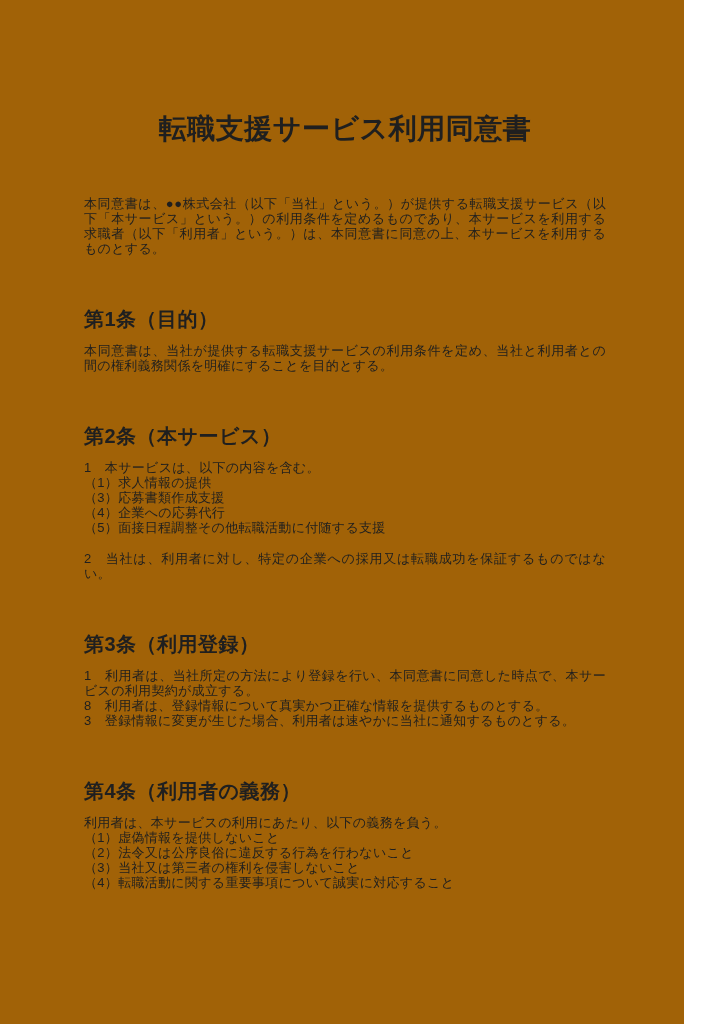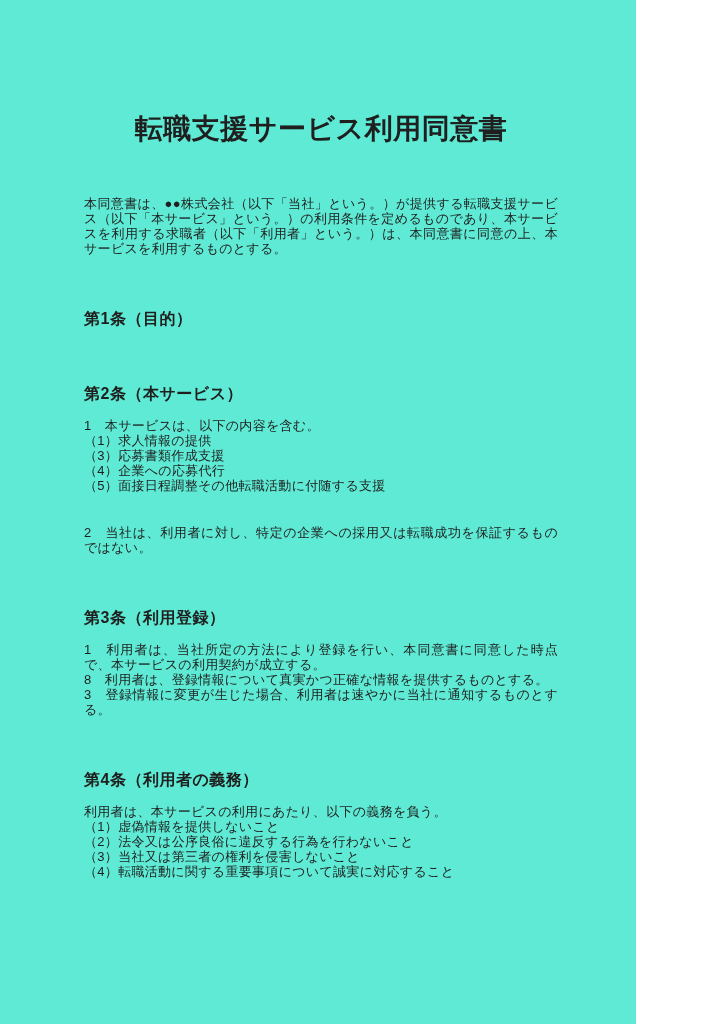--- a/index.html
+++ b/index.html
@@ -2,24 +2,24 @@
 <html lang="ja"><head>
 <meta charset="utf-8">
 <style>
   html, body {
     margin: 0;
     padding: 0;
     background: #ffffff;
   }
   .page {
     position: relative;
-    width: 636px;
+    width: 684px;
     height: 1024px;
     box-sizing: border-box;
-    background: #5eead4;
+    background: #a16207;
     color: #1f1f1f;
     font-family: "Liberation Sans", sans-serif;
     padding: 0 78px 0 84px;
     overflow: hidden;
   }
   .doc-title {
     font-size: 28px;
     line-height: 34px;
     font-weight: bold;
     text-align: center;
@@ -32,41 +32,42 @@
   .intro, .body-text {
     font-size: 13px;
     line-height: 15px;
     text-align: justify;
     letter-spacing: 0.3px;
   }
   section.clause {
     margin-top: 51px;
   }
   .clause-heading {
-    font-size: 16px;
+    font-size: 20px;
     line-height: 24px;
     font-weight: bold;
     margin: 0 0 12px 0;
     letter-spacing: 0.5px;
   }
   p { margin: 0; }
-  .para-spaced { margin-top: 32px; }
+  .para-spaced { margin-top: 16px; }
   .item-list p { margin: 0; }
 </style>
 </head>
 <body>
 
 <div class="page">
 
   <h1 class="doc-title">転職支援サービス利用同意書</h1>
 
   <p class="intro">本同意書は、●●株式会社（以下「当社」という。）が提供する転職支援サービス（以下「本サービス」という。）の利用条件を定めるものであり、本サービスを利用する求職者（以下「利用者」という。）は、本同意書に同意の上、本サービスを利用するものとする。</p>
 
   <section class="clause">
     <h2 class="clause-heading">第1条（目的）</h2>
+    <p class="body-text">本同意書は、当社が提供する転職支援サービスの利用条件を定め、当社と利用者との間の権利義務関係を明確にすることを目的とする。</p>
   </section>
 
   <section class="clause">
     <h2 class="clause-heading">第2条（本サービス）</h2>
     <p class="body-text">1　本サービスは、以下の内容を含む。</p>
     <div class="item-list">
       <p class="body-text">（1）求人情報の提供</p>
       <p class="body-text">（3）応募書類作成支援</p>
       <p class="body-text">（4）企業への応募代行</p>
       <p class="body-text">（5）面接日程調整その他転職活動に付随する支援</p>

